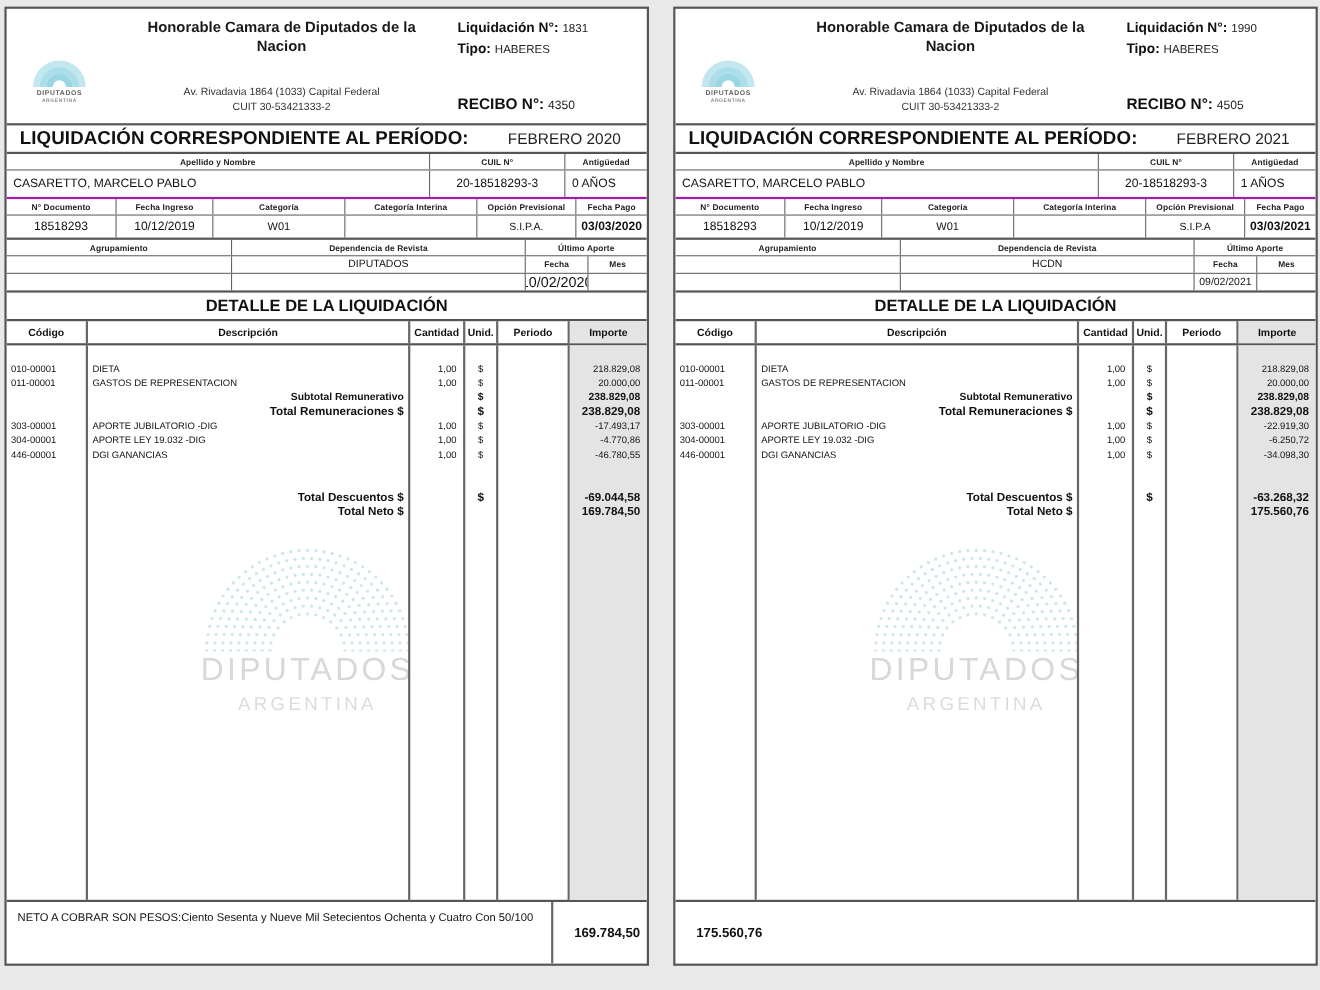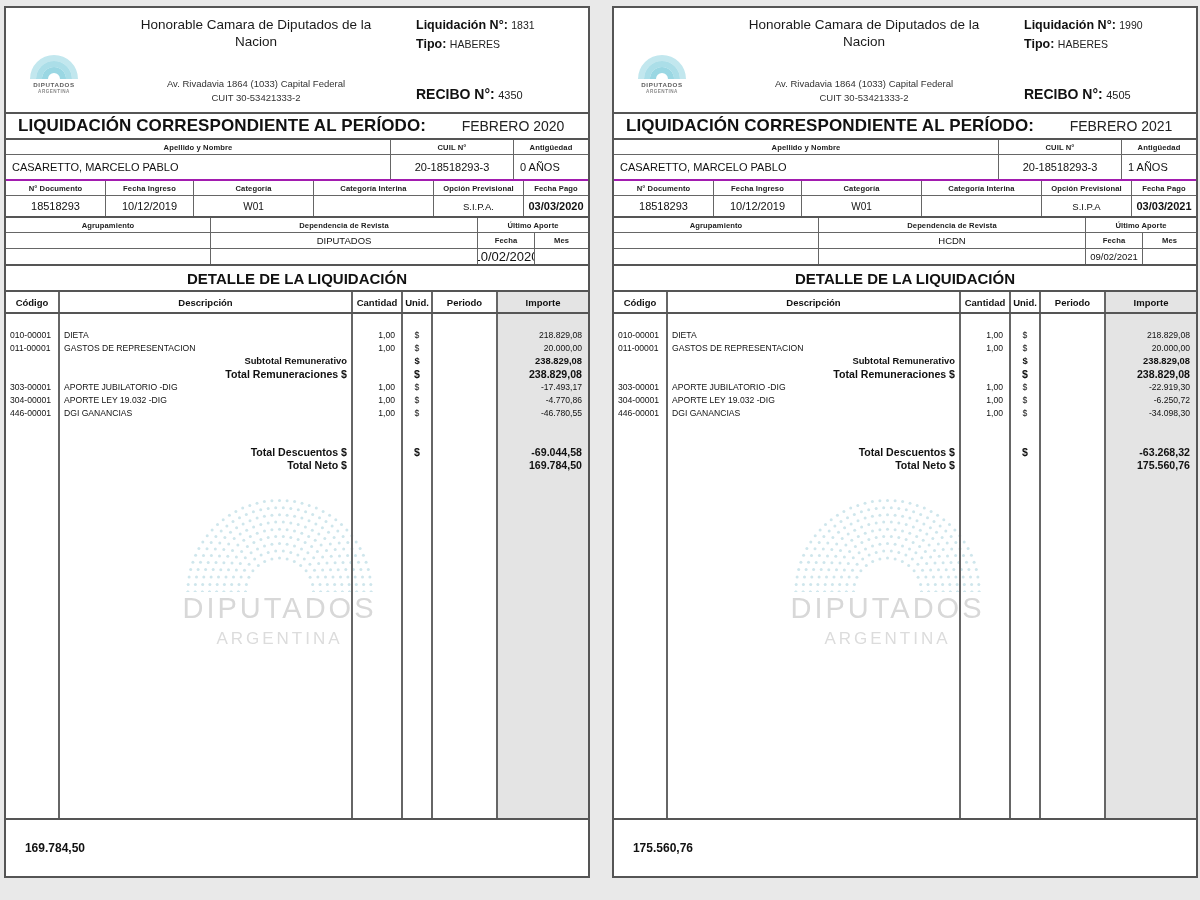--- a/index.html
+++ b/index.html
@@ -43,21 +43,21 @@
     padding-top: 6px;
   }
   .hdr-mid {
     flex: 1;
     display: flex; flex-direction: column;
     justify-content: space-between;
     padding: 6px 4px 6px 4px;
     text-align: center;
   }
   .org-title {
-    font-size: 13.5px; font-weight: normal; color: #1a1a1a;
+    font-size: 13.5px; font-weight: bold; color: #1a1a1a;
     line-height: 1.25;
     padding: 3px 14px 0 14px;
   }
   .org-addr {
     font-size: 9.5px; color: #333; line-height: 1.4;
     padding-bottom: 2px;
   }
   .hdr-right {
     width: 178px;
     display: flex; flex-direction: column;
@@ -138,21 +138,21 @@
     position: relative;
     border-bottom: 2px solid #555;
     min-height: 0;
   }
   .col {
     border-right: 2px solid #666;
     position: relative;
     z-index: 2;
   }
   .col:last-child { border-right: none; }
-  .c-cod { width: 54px; }
+  .c-cod { width: 74px; }
   .c-desc { width: 293px; }
   .c-cant { width: 50px; }
   .c-unid { width: 30px; }
   .c-per  { width: 65px; }
   .c-imp  { flex: 1; background: #e4e4e4; }
 
   .lines { padding-top: 14px; }
   .ln {
     height: 13px;
     display: flex; align-items: center;
@@ -651,20 +651,21 @@
           <div class="ln num">-4.770,86</div>
           <div class="ln num">-46.780,55</div>
           <div class="ln num gap">&nbsp;</div>
           <div class="ln num gap">&nbsp;</div>
           <div class="ln num bb">-69.044,58</div>
           <div class="ln num bb">169.784,50</div>
         </div>
   </div>
 
   <div class="foot">
+    <div class="foot-txt">NETO A COBRAR SON PESOS:Ciento Sesenta y Nueve Mil Setecientos Ochenta y Cuatro Con  50/100</div>
     <div class="foot-amt">169.784,50</div>
   </div>
 </div>
   <div class="receipt right" id="doc1">
   <div class="hdr">
     <div class="hdr-logo">
       <svg class="logo-mark" viewBox="0 0 56 46">
         <g fill="#8fd3e0">
           <path d="M4 46 A24 24 0 0 1 52 46 L46 46 A18 18 0 0 0 10 46 Z" opacity=".55"></path>
           <path d="M10 46 A18 18 0 0 1 46 46 L40 46 A12 12 0 0 0 16 46 Z" opacity=".75"></path>

